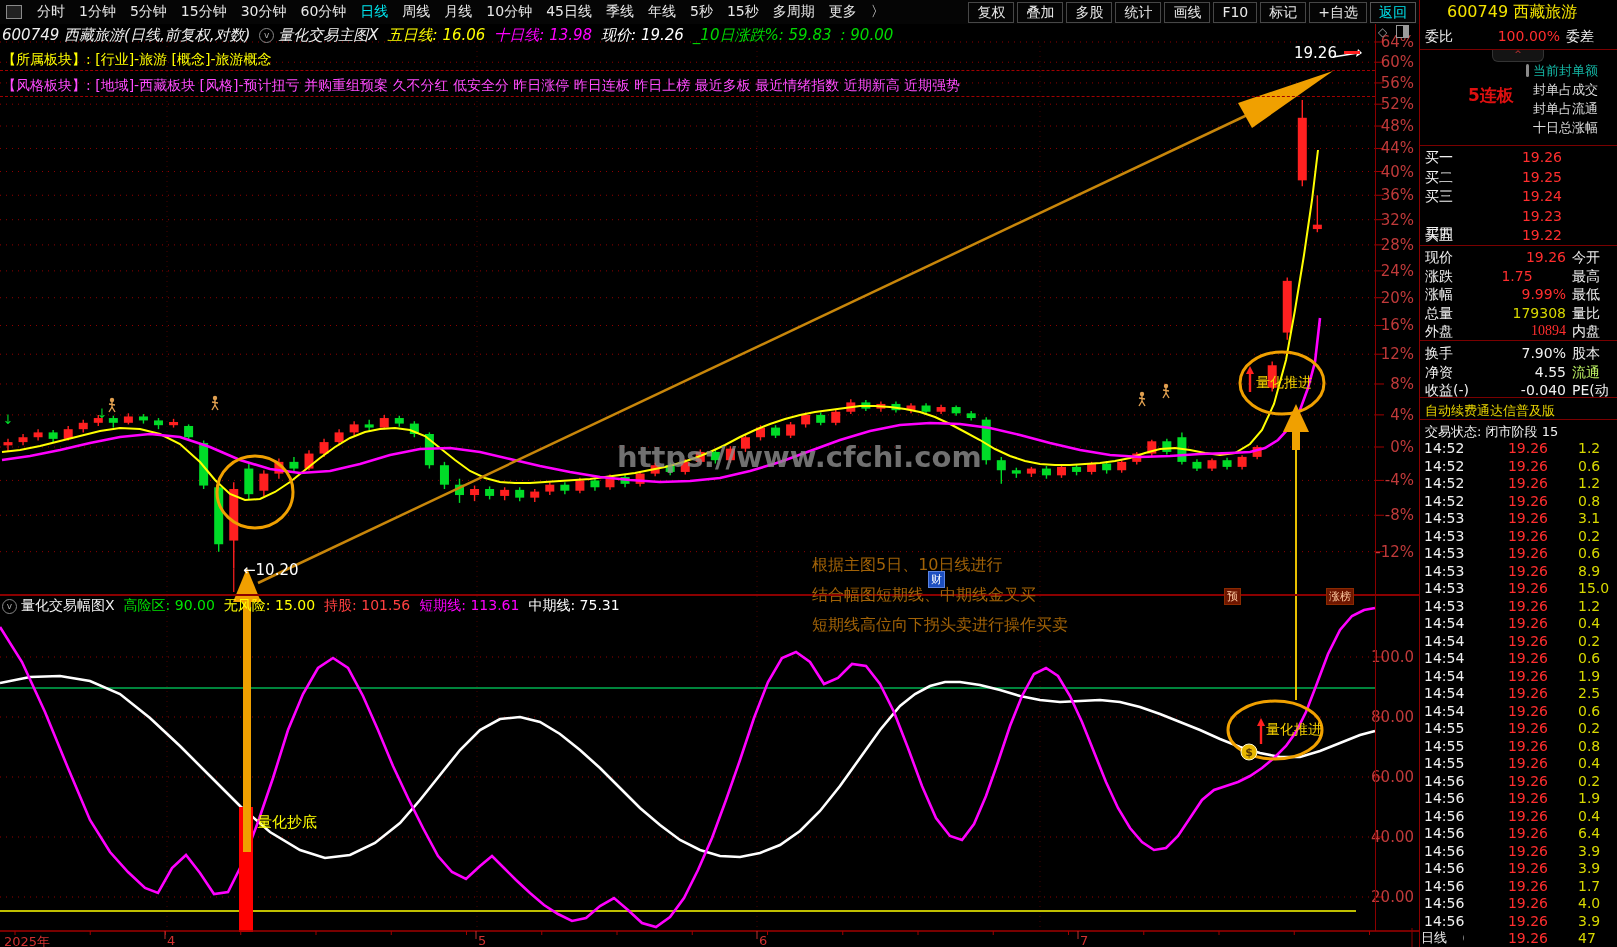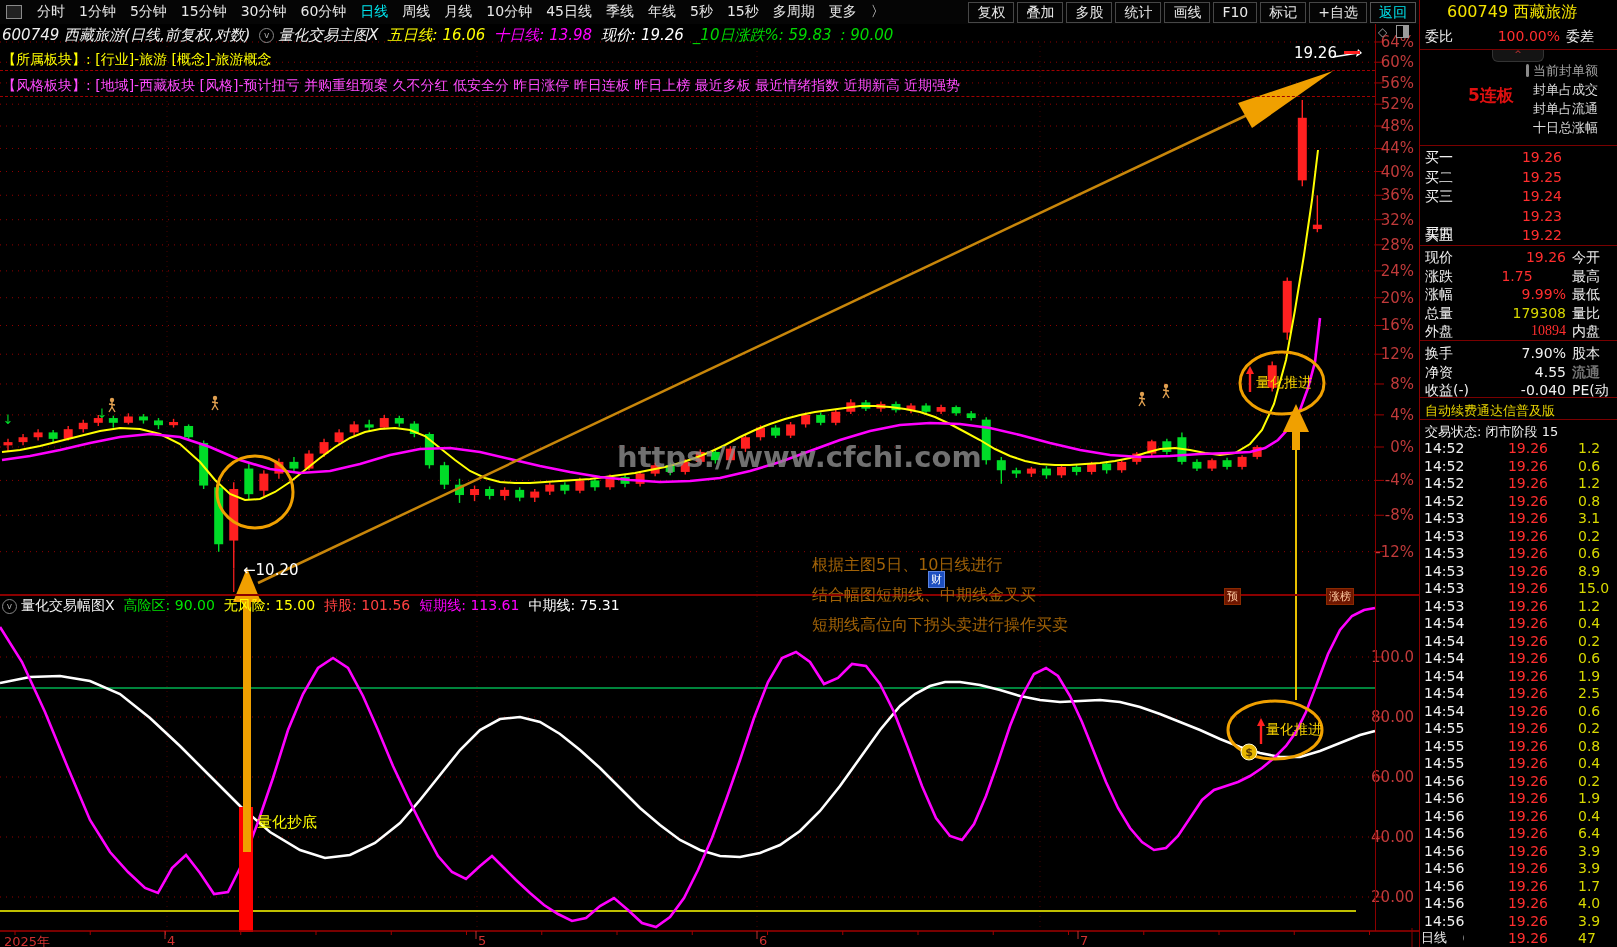--- a/index.html
+++ b/index.html
@@ -482,21 +482,21 @@
   <div id="rp-title" class="abs">600749 西藏旅游</div>
   <div id="rpanel" class="abs">
     <div class="rp" style="left:5px;top:28px;color:#f0f0f0;">委比</div>
     <div class="rp" style="left:52px;top:28px;color:#ff2e2e;width:88px;text-align:right;">100.00%</div>
     <div class="rp" style="left:146px;top:28px;color:#f0f0f0;">委差</div>
     <div class="rp" style="left:0;top:49px;width:197px;border-top:1px solid #7a0000;"></div>
     <div class="rp" style="left:72px;top:50px;width:50px;height:11px;background:#141414;border:1px solid #333;border-top:none;border-radius:0 0 6px 6px;text-align:center;color:#cc3333;font-size:9px;line-height:9px;">^</div>
     <div class="rp" style="left:48px;top:84px;color:#e01010;font-size:17px;font-weight:bold;">5连板</div>
     <div class="rp" style="left:106px;top:64px;width:3px;height:13px;background:#8a8a8a;border-radius:2px;"></div>
     <div id="rp-banner">
-        <div style="position: absolute; left: 113px; top: 62px; color: #a3a3a3; font-size: 13px; white-space: nowrap;">当前封单额</div>
+        <div style="position: absolute; left: 113px; top: 62px; color: #14b8a6; font-size: 13px; white-space: nowrap;">当前封单额</div>
         <div style="position: absolute; left: 113px; top: 81px; color: rgb(221, 221, 221); font-size: 13px; white-space: nowrap;">封单占成交</div>
         <div style="position: absolute; left: 113px; top: 100px; color: rgb(221, 221, 221); font-size: 13px; white-space: nowrap;">封单占流通</div>
         <div style="position: absolute; left: 113px; top: 119px; color: rgb(221, 221, 221); font-size: 13px; white-space: nowrap;">十日总涨幅</div>
       </div>
     <div class="rp" style="left:0;top:145px;width:197px;border-top:1px solid #7a0000;"></div>
     <div id="rp-buys">
         <div style="position: absolute; left: 5px; top: 149px; color: rgb(240, 240, 240); font-size: 14px;">买一</div>
         <div style="position: absolute; left: 60px; top: 149px; width: 82px; text-align: right; color: rgb(255, 46, 46); font-size: 14px;">19.26</div>
         <div style="position: absolute; left: 5px; top: 168.6px; color: rgb(240, 240, 240); font-size: 14px;">买二</div>
         <div style="position: absolute; left: 60px; top: 168.6px; width: 82px; text-align: right; color: rgb(255, 46, 46); font-size: 14px;">19.25</div>
@@ -522,21 +522,21 @@
         <div style="position: absolute; left: 48px; top: 304.8px; width: 98px; text-align: right; color: rgb(216, 216, 0); font-size: 14px;">179308</div>
         <div style="position: absolute; left: 152px; top: 304.8px; color: rgb(240, 240, 240); font-size: 14px;">量比</div>
         <div style="position: absolute; left: 5px; top: 323.4px; color: rgb(240, 240, 240); font-size: 14px;">外盘</div>
         <div style="position: absolute; left: 48px; top: 323.4px; width: 98px; text-align: right; color: rgb(255, 46, 46); font-size: 14px; font-family: Liberation Serif, serif;">10894</div>
         <div style="position: absolute; left: 152px; top: 323.4px; color: rgb(240, 240, 240); font-size: 14px;">内盘</div>
         <div style="position: absolute; left: 5px; top: 345px; color: rgb(240, 240, 240); font-size: 14px;">换手</div>
         <div style="position: absolute; left: 48px; top: 345px; width: 98px; text-align: right; color: rgb(240, 240, 240); font-size: 14px;">7.90%</div>
         <div style="position: absolute; left: 152px; top: 345px; color: rgb(240, 240, 240); font-size: 14px;">股本</div>
         <div style="position: absolute; left: 5px; top: 363.6px; color: rgb(240, 240, 240); font-size: 14px;">净资</div>
         <div style="position: absolute; left: 48px; top: 363.6px; width: 98px; text-align: right; color: rgb(240, 240, 240); font-size: 14px;">4.55</div>
-        <div style="position: absolute; left: 152px; top: 363.6px; color: #737373; font-size: 14px; font-weight: bold;">流通</div>
+        <div style="position: absolute; left: 152px; top: 363.6px; color: #bef264; font-size: 14px;">流通</div>
         <div style="position: absolute; left: 5px; top: 382.2px; color: rgb(240, 240, 240); font-size: 14px;">收益(-)</div>
         <div style="position: absolute; left: 48px; top: 382.2px; width: 98px; text-align: right; color: rgb(240, 240, 240); font-size: 14px;">-0.040</div>
         <div style="position: absolute; left: 152px; top: 382.2px; color: rgb(240, 240, 240); font-size: 14px;">PE(动</div>
       </div>
     <div class="rp" style="left:0;top:340px;width:197px;border-top:1px solid #7a0000;"></div>
     <div class="rp" style="left:0;top:397px;width:197px;border-top:1px solid #7a0000;"></div>
     <div class="rp" style="left:5px;top:402px;color:#e8d400;font-size:13px;">自动续费通达信普及版</div>
     <div class="rp" style="left:0;top:419px;width:197px;border-top:1px solid #7a0000;"></div>
     <div class="rp" style="left:5px;top:423px;color:#f0f0f0;font-size:13px;">交易状态: 闭市阶段 15</div>
     <div id="rp-ticks">

